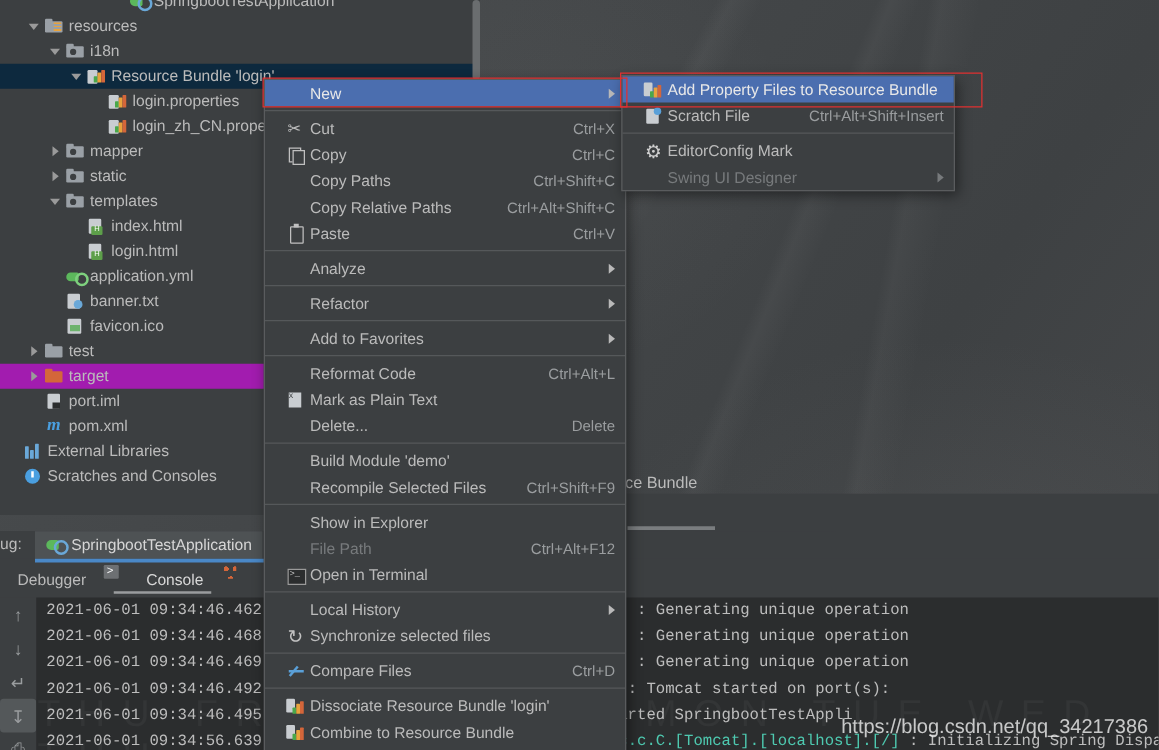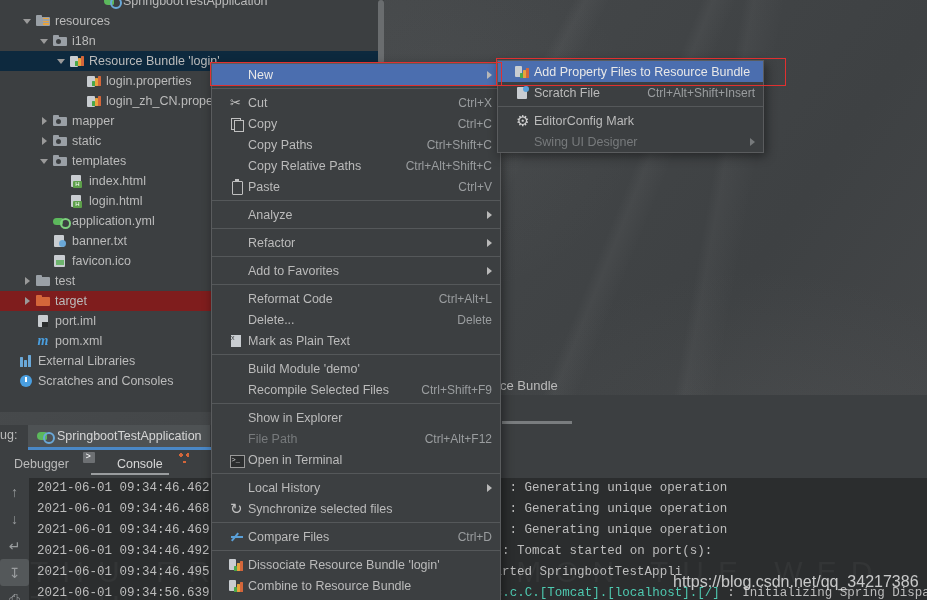--- a/index.html
+++ b/index.html
@@ -46,21 +46,21 @@
   .tree-row {
     position: relative;
     display: flex; align-items: center;
     height: 20px;
     font-size: 12.5px;
     color: #bbbbbb;
     white-space: nowrap;
     padding-right: 6px;
   }
   .tree-row.selected { background: #0d293e; align-items: center; }
-  .tree-row.highlight { background: #7f1d1d; }
+  .tree-row.highlight { background: #a21caf; }
   .tw {
     width: 12px; height: 12px; flex: 0 0 12px;
     position: relative; margin-right: 2px;
   }
   .tw.down::before {
     content:""; position:absolute; left:2px; top:4px;
     border-left:4.5px solid transparent; border-right:4.5px solid transparent;
     border-top:5px solid #9a9a9a;
   }
   .tw.right::before {
@@ -609,27 +609,27 @@
         <span class="mi-label">Add to Favorites</span>
         <span class="arrow"></span>
       </div>
       <div class="msep"></div>
       <div class="mi">
         <span class="mi-icon "></span>
         <span class="mi-label">Reformat Code</span>
         <span class="mi-key">Ctrl+Alt+L</span>
       </div>
       <div class="mi">
+        <span class="mi-icon g-plain"></span>
+        <span class="mi-label">Mark as Plain Text</span>
+      </div>
+      <div class="mi">
         <span class="mi-icon "></span>
         <span class="mi-label">Delete...</span>
         <span class="mi-key">Delete</span>
-      </div>
-      <div class="mi">
-        <span class="mi-icon g-plain"></span>
-        <span class="mi-label">Mark as Plain Text</span>
       </div>
       <div class="msep"></div>
       <div class="mi">
         <span class="mi-icon "></span>
         <span class="mi-label">Build Module 'demo'</span>
       </div>
       <div class="mi">
         <span class="mi-icon "></span>
         <span class="mi-label">Recompile Selected Files</span>
         <span class="mi-key">Ctrl+Shift+F9</span>

